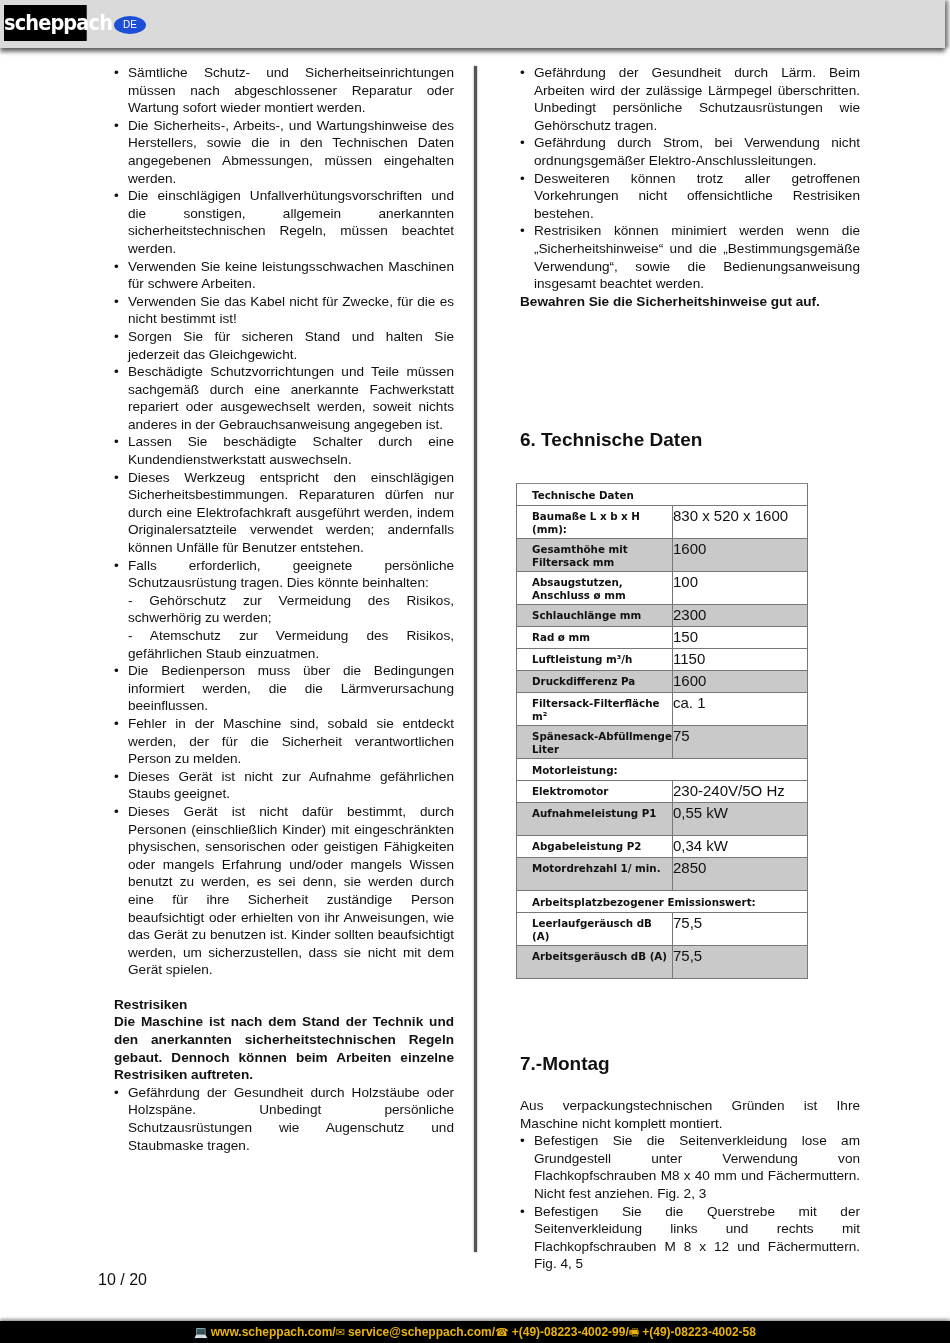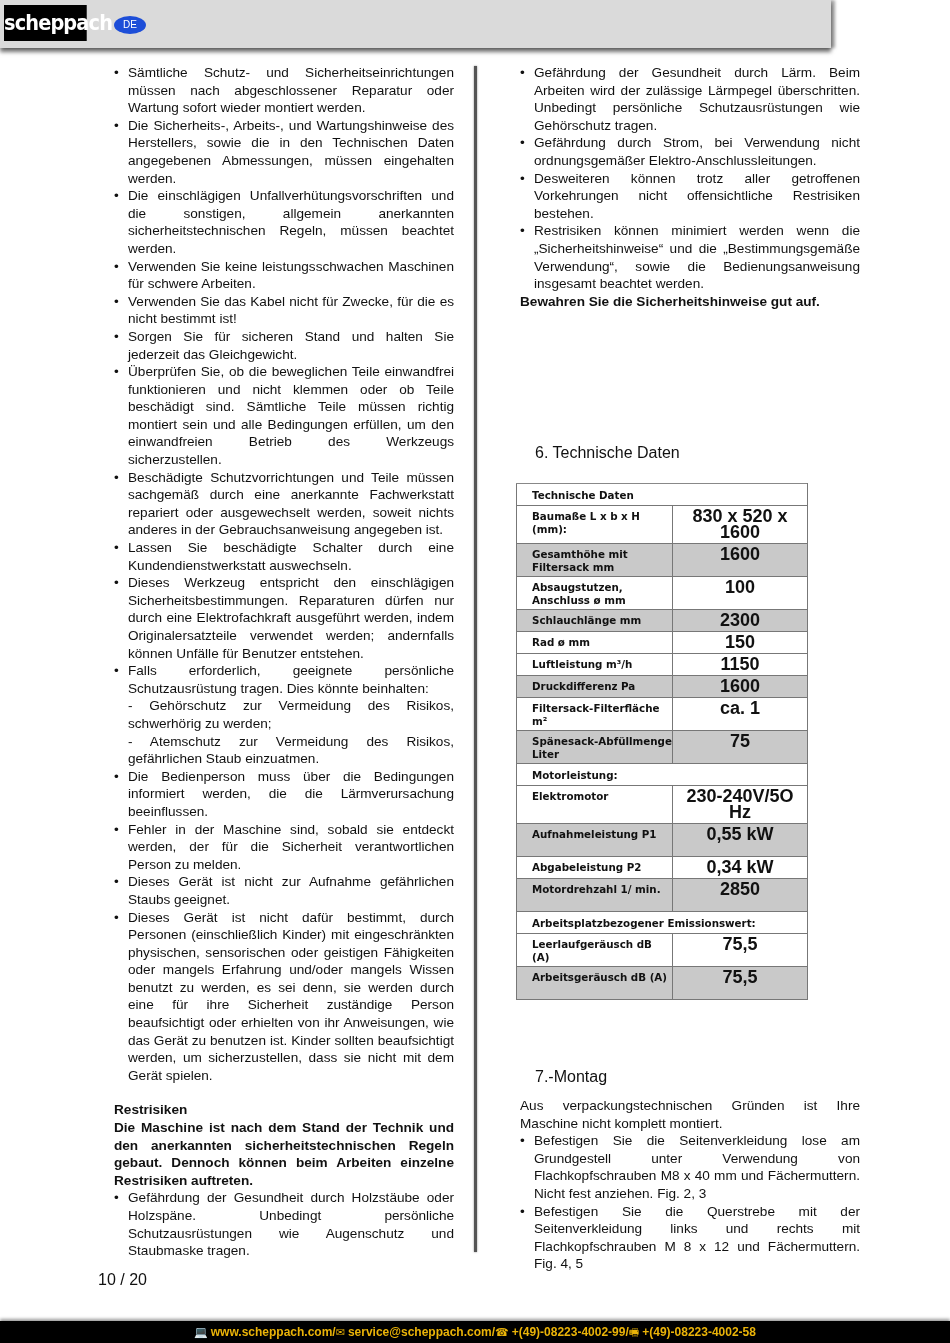--- a/index.html
+++ b/index.html
@@ -2,21 +2,21 @@
 <html><head>
   <meta charset="utf-8">
   <style>
     html, body { margin: 0; padding: 0; }
     body {
       width: 950px; height: 1343px; position: relative; overflow: hidden;
       background: #ffffff; color: #111;
       font-family: "Liberation Sans", sans-serif;
     }
     .header {
-      position: absolute; left: 0; top: 0; width: 831px; height: 48px;
+      position: absolute; left: 0; top: 0; width: 945px; height: 48px;
       background: #dadada;
       box-shadow: 0 4px 4px rgba(0,0,0,0.55), 4px 0 3px rgba(0,0,0,0.35);
     }
     .logo {
       position: absolute; left: 4px; top: 5px; width: 94px; height: 36px;
       background: #000; color: #fff;
       font-family: "DejaVu Sans", sans-serif; font-weight: bold;
       font-size: 22px; line-height: 36px; text-align: center;
       letter-spacing: -1px; transform: scaleX(0.88); transform-origin: left center;
     }
@@ -33,40 +33,40 @@
     .col-right { left: 520px; }
     ul.bullets { list-style: none; margin: 0; padding: 0; }
     ul.bullets li { position: relative; padding-left: 14px; }
     ul.bullets li::before { content: "\2022"; position: absolute; left: 0; top: 0; }
     .para { margin: 0; }
     .bold { font-weight: bold; }
     .divider {
       position: absolute; left: 474px; top: 66px; width: 3px; height: 1186px;
       background: #555; box-shadow: 0 0 2px rgba(0,0,0,0.5);
     }
-    .h2 { font-size: 16px; font-weight: normal; margin: 15px; }
+    .h2 { font-size: 19px; font-weight: bold; margin: 0; }
     .tech-heading { position: absolute; left: 520px; top: 429px; }
     .montag-heading { position: absolute; left: 520px; top: 1053px; }
     .montag-body {
       position: absolute; left: 520px; top: 1097px; width: 340px;
       font-size: 13.6px; line-height: 17.6px; text-align: justify;
     }
     table.tech {
       position: absolute; left: 516px; top: 483px; width: 292px;
       border-collapse: collapse; border: 1px solid #777;
       font-size: 11px;
       padding-left: 21px;
     }
     table.tech td { border: 1px solid #777; vertical-align: top; padding: 4px 0 3px 0; }
     table.tech td.lbl {
       width: 140px; padding-left: 15px; font-weight: bold; line-height: 12.5px;
       font-family: "DejaVu Sans", sans-serif; font-size: 10.3px;
     }
     table.tech td.val {
-      text-align: center; font-size: 18px; line-height: 16px; padding-top: 2px; font-weight: bold;
+      text-align: left; font-size: 15px; line-height: 16px; padding-top: 2px;
     }
     table.tech tr.shade td { background: #c9c9c9; }
     table.tech tr.section td {
       padding-left: 15px; font-weight: bold; font-family: "DejaVu Sans", sans-serif;
       font-size: 10.3px; height: 14px; line-height: 14px;
     }
     table.tech tr td { border-top: 1px solid #888; }
     table.tech tr.single td.lbl { height: 14px; }
     table.tech tr.double td.lbl { height: 25px; }
     .pagenum { position: absolute; left: 98px; top: 1271px; font-size: 16px; }
@@ -88,21 +88,20 @@
 </div>
 
 <div class="col col-left">
   <ul class="bullets">
     <li>Sämtliche Schutz- und Sicherheitseinrichtungen müssen nach abgeschlossener Reparatur oder Wartung sofort wieder montiert werden.</li>
     <li>Die Sicherheits-, Arbeits-, und Wartungshinweise des Herstellers, sowie die in den Technischen Daten angegebenen Abmessungen, müssen eingehalten werden.</li>
     <li>Die einschlägigen Unfallverhütungsvorschriften und die sonstigen, allgemein anerkannten sicherheitstechnischen Regeln, müssen beachtet werden.</li>
     <li>Verwenden Sie keine leistungsschwachen Maschinen für schwere Arbeiten.</li>
     <li>Verwenden Sie das Kabel nicht für Zwecke, für die es nicht bestimmt ist!</li>
     <li>Sorgen Sie für sicheren Stand und halten Sie jederzeit das Gleichgewicht.</li>
-    <li>Überprüfen Sie, ob die beweglichen Teile einwandfrei funktionieren und nicht klemmen oder ob Teile beschädigt sind. Sämtliche Teile müssen richtig montiert sein und alle Bedingungen erfüllen, um den einwandfreien Betrieb des Werkzeugs sicherzustellen.</li>
     <li>Beschädigte Schutzvorrichtungen und Teile müssen sachgemäß durch eine anerkannte Fachwerkstatt repariert oder ausgewechselt werden, soweit nichts anderes in der Gebrauchsanweisung angegeben ist.</li>
     <li>Lassen Sie beschädigte Schalter durch eine Kundendienstwerkstatt auswechseln.</li>
     <li>Dieses Werkzeug entspricht den einschlägigen Sicherheitsbestimmungen. Reparaturen dürfen nur durch eine Elektrofachkraft ausgeführt werden, indem Originalersatzteile verwendet werden; andernfalls können Unfälle für Benutzer entstehen.</li>
     <li>
       <div>Falls erforderlich, geeignete persönliche Schutzausrüstung tragen. Dies könnte beinhalten:</div>
       <div>- Gehörschutz zur Vermeidung des Risikos, schwerhörig zu werden;</div>
       <div>- Atemschutz zur Vermeidung des Risikos, gefährlichen Staub einzuatmen.</div>
     </li>
     <li>Die Bedienperson muss über die Bedingungen informiert werden, die die Lärmverursachung beeinflussen.</li>
     <li>Fehler in der Maschine sind, sobald sie entdeckt werden, der für die Sicherheit verantwortlichen Person zu melden.</li>

